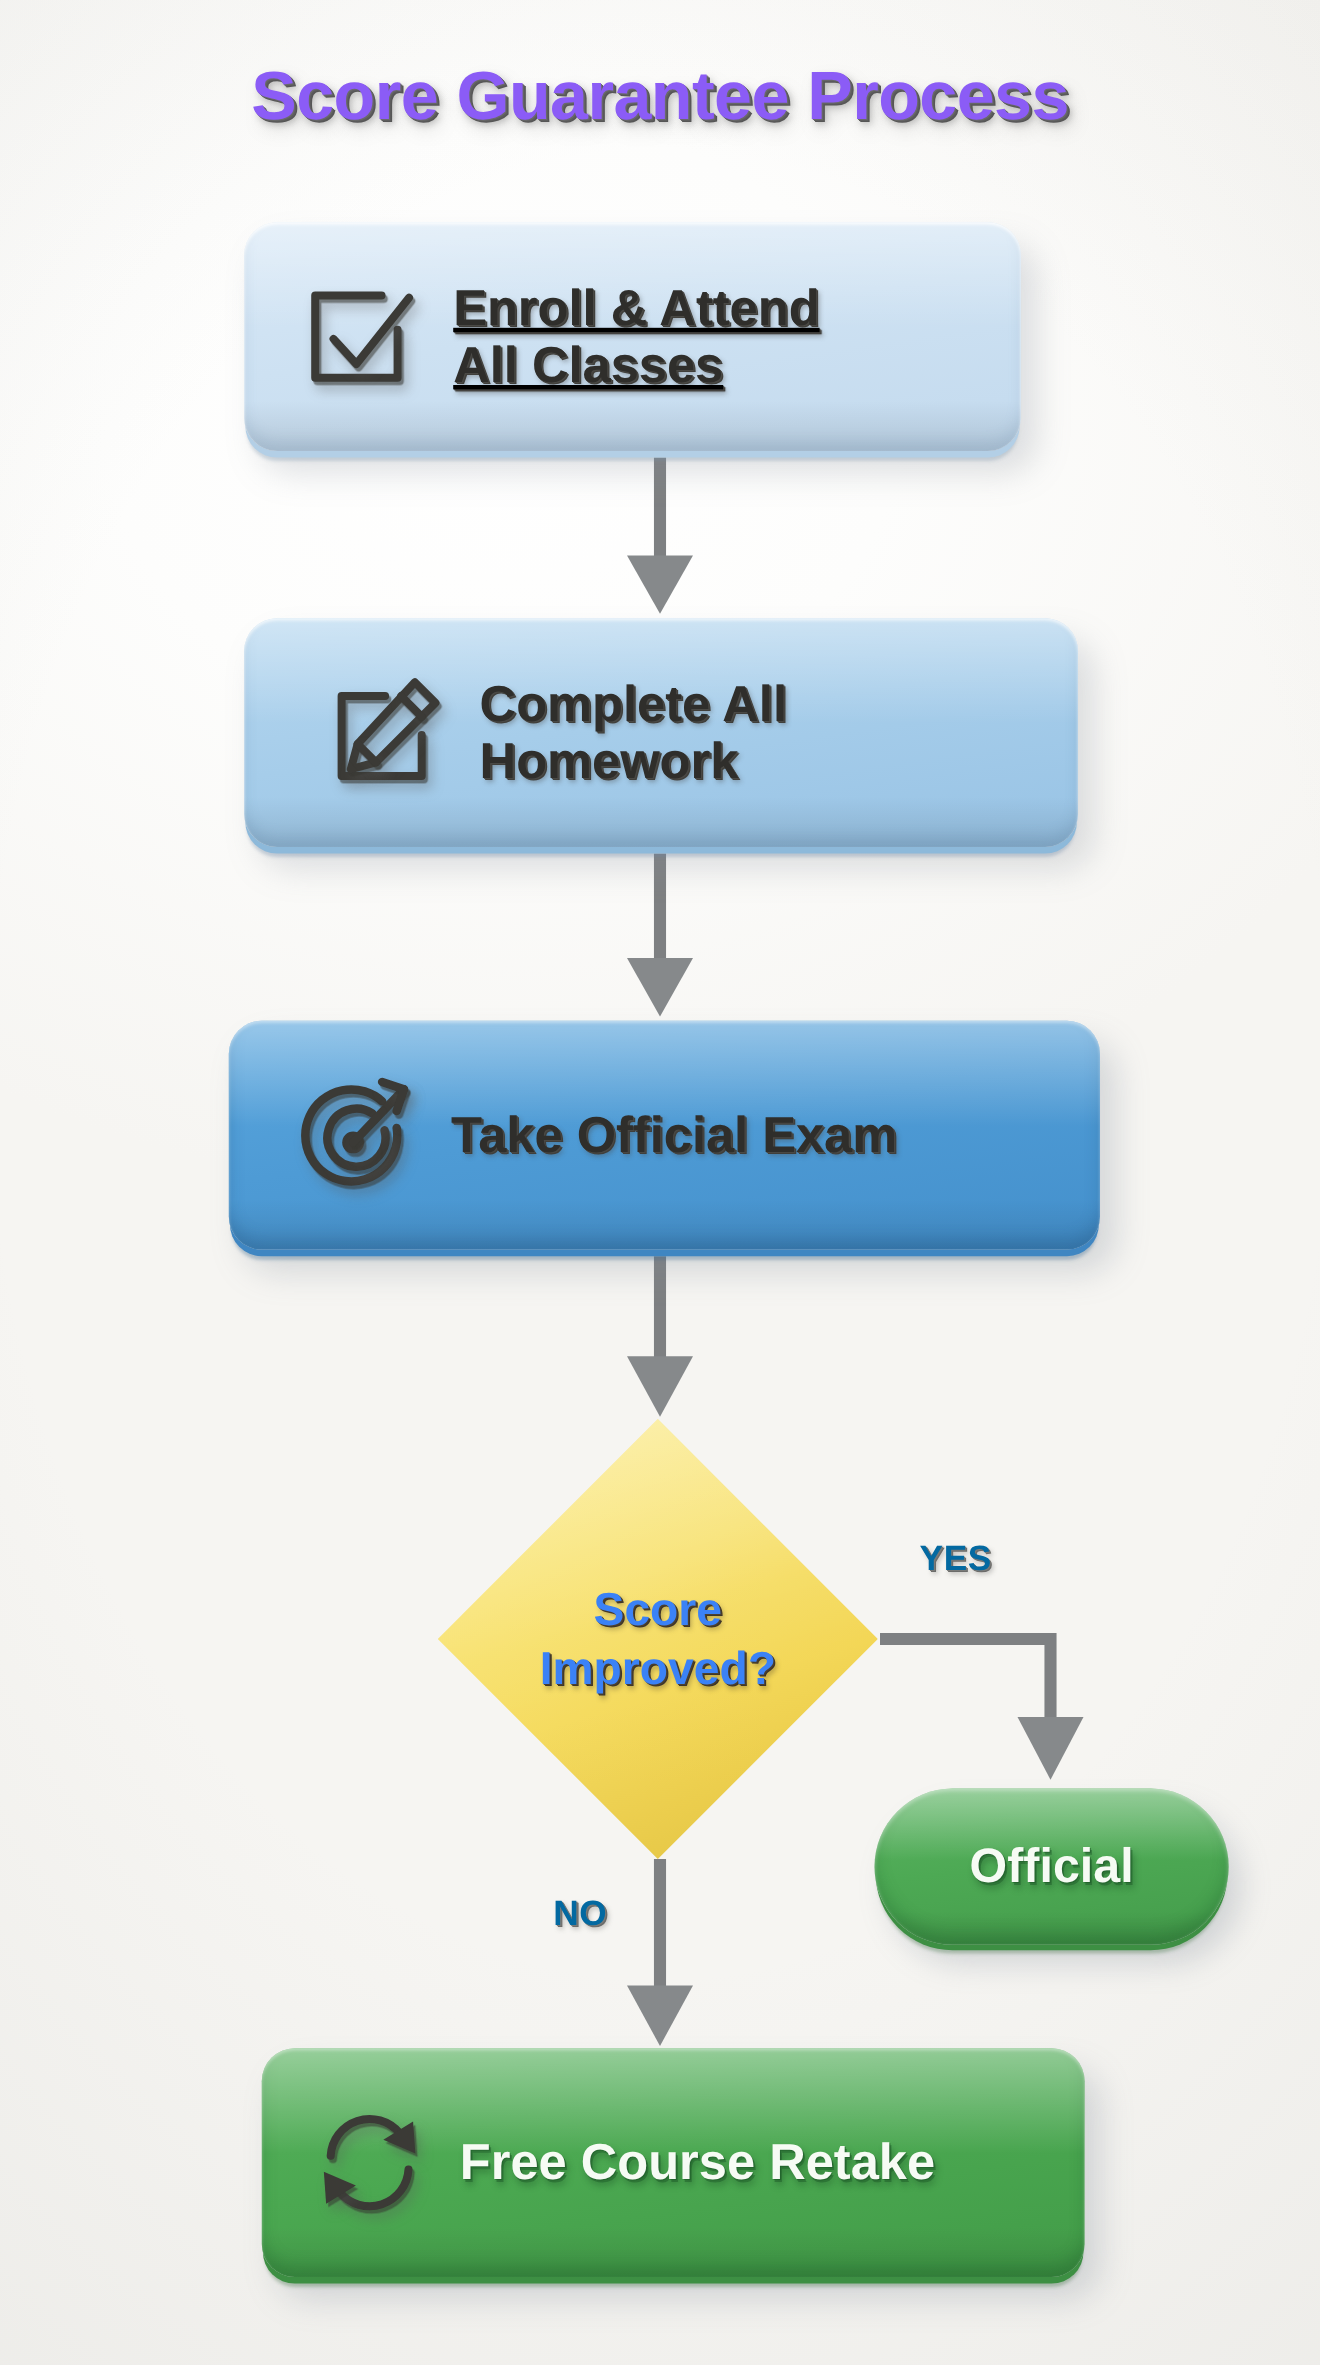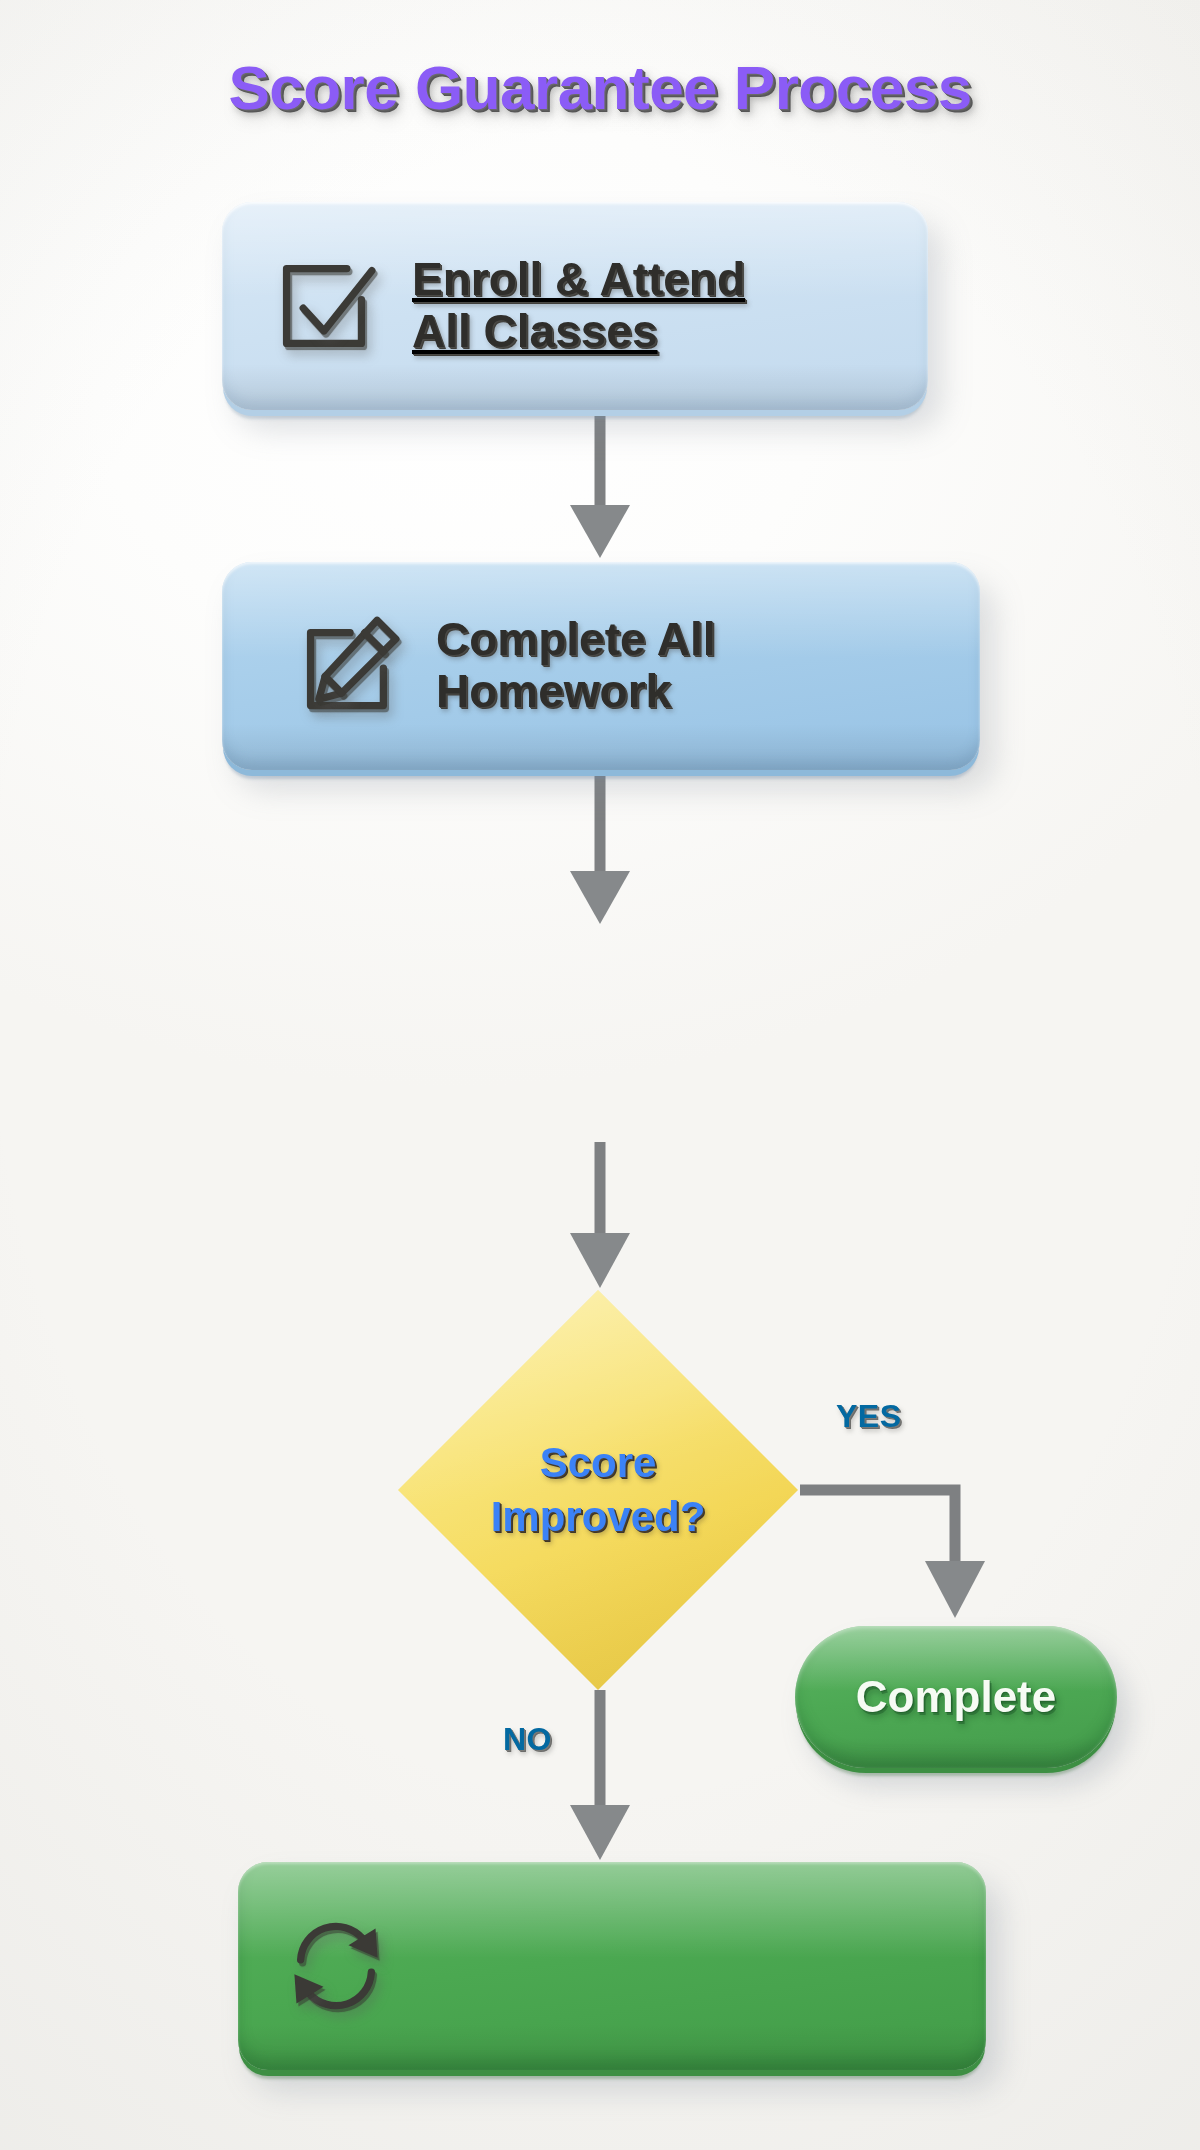--- a/index.html
+++ b/index.html
@@ -364,40 +364,55 @@
           <path class="icon-dark" stroke-width="7" d="M 78 6 L 96 24 L 44 76 L 22 82 L 28 60 Z"></path>
           <path class="icon-dark" stroke-width="5" d="M 66 18 L 84 36"></path>
           <path class="icon-dark" stroke-width="5" d="M 28 60 L 44 76"></path>
         </svg>
       </span>
       <span class="node-label label-dark">Complete All
 Homework</span>
     </div>
   </div>
 
+  <div class="node" id="node-exam">
+    <div class="node-body">
+      <span class="icon-slot">
+        <svg viewBox="0 0 100 100" width="110" height="110" aria-hidden="true">
+          <path class="icon-dark" stroke-width="7" d="M 74 22 A 38 38 0 1 0 86 44"></path>
+          <path class="icon-dark" stroke-width="7" d="M 66 32 A 24 24 0 1 0 76 46"></path>
+          <circle class="icon-dark-fill" cx="50" cy="56" r="9"></circle>
+          <path class="icon-dark" stroke-width="7" d="M 50 56 L 92 12"></path>
+          <path class="icon-dark" stroke-width="6" d="M 74 6 L 92 12 L 86 30"></path>
+        </svg>
+      </span>
+      <span class="node-label label-dark">Take Official Exam</span>
+    </div>
+  </div>
 
   <div id="node-decision">
     <div class="diamond-shape"></div>
     <div class="diamond-sheen"></div>
     <div class="diamond-label">Score
 Improved?</div>
   </div>
 
   <div class="node" id="node-success">
     <div class="node-body">
-      <span class="node-label label-white">Complete</span>
+      <span class="node-label label-white">Official</span>
     </div>
   </div>
 
   <div class="node" id="node-retake">
     <div class="node-body">
       <span class="icon-slot">
         <svg viewBox="0 0 100 100" width="104" height="104" aria-hidden="true">
           <path class="icon-dark" stroke-width="10" d="M 16 44 A 34 34 0 0 1 76 24"></path>
           <polygon class="icon-dark-fill" points="88,14 90,42 62,30"></polygon>
           <path class="icon-dark" stroke-width="10" d="M 84 56 A 34 34 0 0 1 24 76"></path>
           <polygon class="icon-dark-fill" points="12,86 10,58 38,70"></polygon>
         </svg>
       </span>
+      <span class="node-label label-white">Free Course Retake</span>
     </div>
   </div>
 
 </div>
 
 </body></html>

